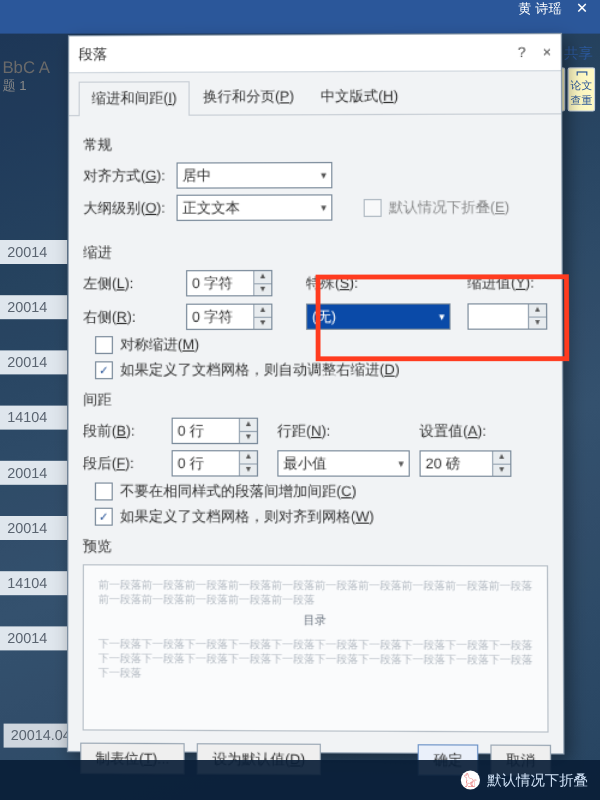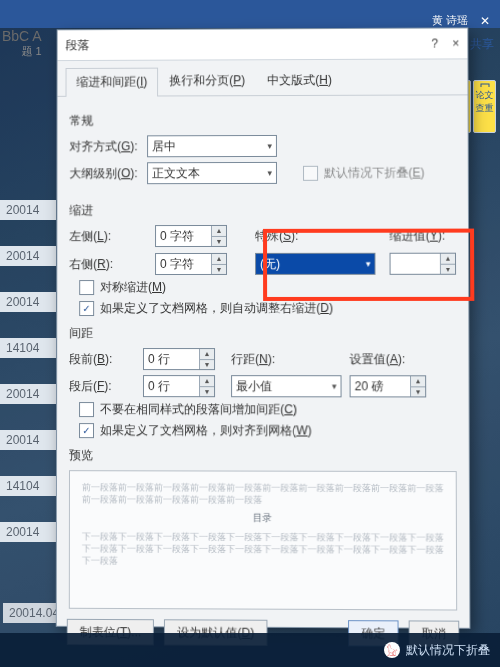--- a/index.html
+++ b/index.html
@@ -10,30 +10,30 @@
     background: linear-gradient(160deg, #1e3a5f 0%, #2a4a6a 30%, #3a5a7a 60%, #2a4a6a 100%);
     filter: brightness(0.9);
     transform: perspective(1500px) rotateX(3deg) rotateY(-4deg) scale(1.07);
     transform-origin: 50% 50%;
   }
   
   .ribbon-top {
     position: absolute; top: 0; left: 0; right: 0; height: 28px;
     background: #2b579a;
     color: #fff;
-    display: flex; justify-content: flex-end; align-items: flex-end; gap: 10px; padding-right: 8px;
+    display: flex; justify-content: flex-end; align-items: flex-start; gap: 10px; padding-right: 8px;
   }
   .titlebar-user { color: #fff; font-size: 11px; }
   .titlebar-close { width: 14px; height: 14px; display: inline-flex; align-items: center; justify-content: center; }
   .share-btn { position: absolute; top: 36px; right: 6px; color: #2b579a; font-size: 12px; }
   .right-tool { position: absolute; top: 56px; right: 4px; width: 48px; display:flex; gap:2px;}
-  .right-tool .tool { width: 22px; height: 34px; background: #fde047; border: 1px solid #c5d0de; border-radius: 2px; display:flex; flex-direction:column; align-items:center; justify-content:flex-end; font-size:9px; color:#2b579a; padding-bottom:17px;margin-top:24px;}
+  .right-tool .tool { width: 22px; height: 34px; background: #fef9c3; border: 1px solid #c5d0de; border-radius: 2px; display:flex; flex-direction:column; align-items:center; justify-content:flex-end; font-size:9px; color:#2b579a; padding-bottom:1px;}
   .right-tool .tool svg{ margin:2px 0;}
   
-  .left-strip { position: absolute; top: 28px; left: 2px; color: #555; text-align: right; }
+  .left-strip { position: absolute; top: 48px; left: 2px; color: #555; }
   .left-strip .txt { font-size: 14px; color: #6a6a6a; }
   .left-strip .sub { font-size: 11px; color: #888; margin-top: 0; }
   .left-numbers { position: absolute; left: 0; top: 200px; display:flex; flex-direction:column; gap: 26px; }
   .left-numbers span { background: #dfe6ed; color:#5a6470; font-size: 12px; padding: 3px 6px; min-width: 44px; text-align:left; }
 
   
   .dialog {
     position: absolute;
     left: 56px; top: 28px;
     width: 410px; height: 596px;

